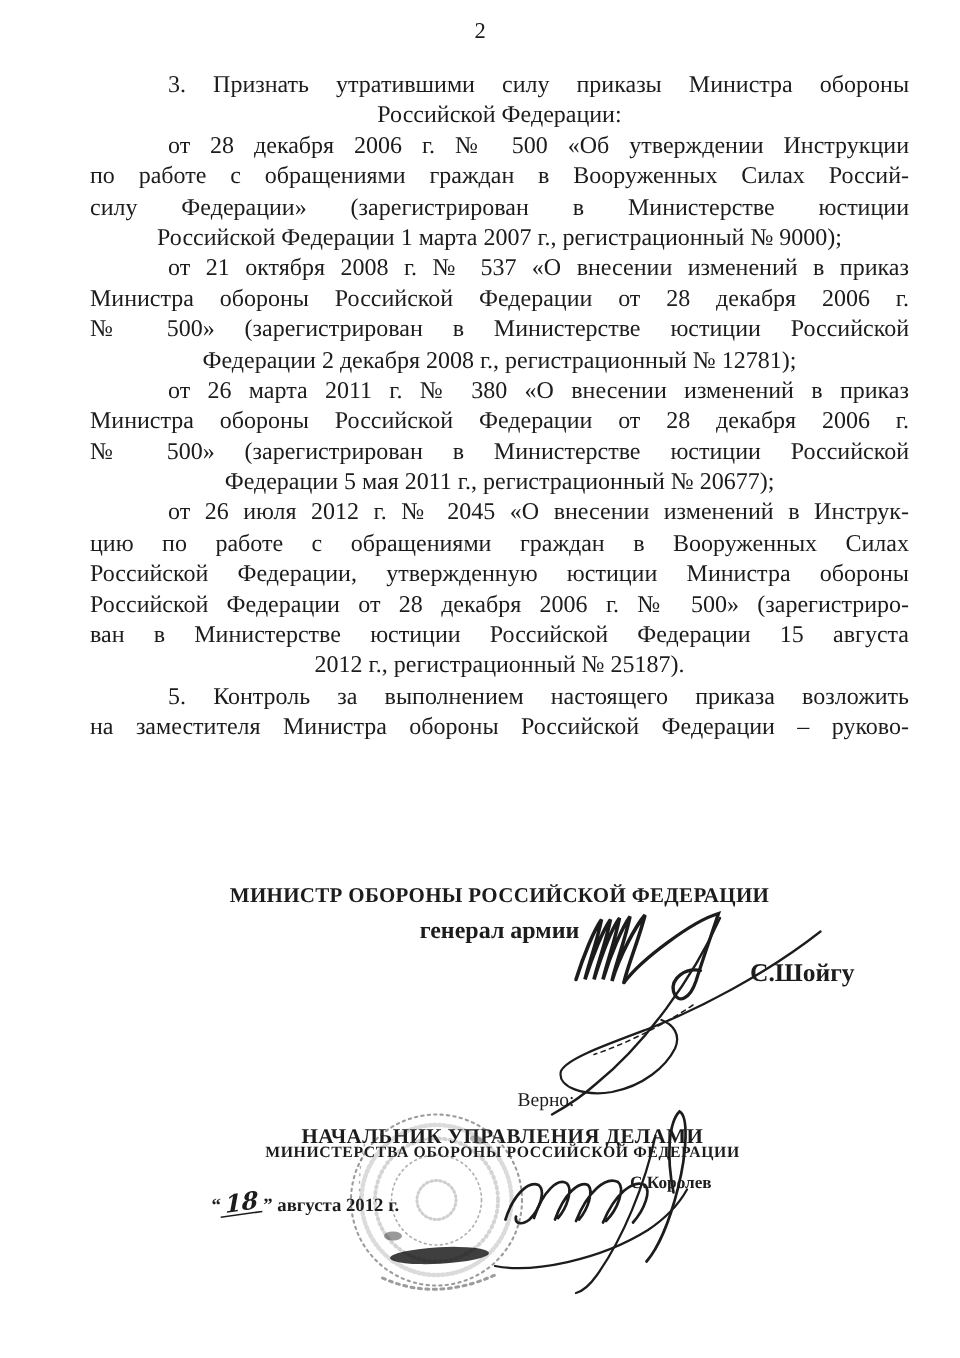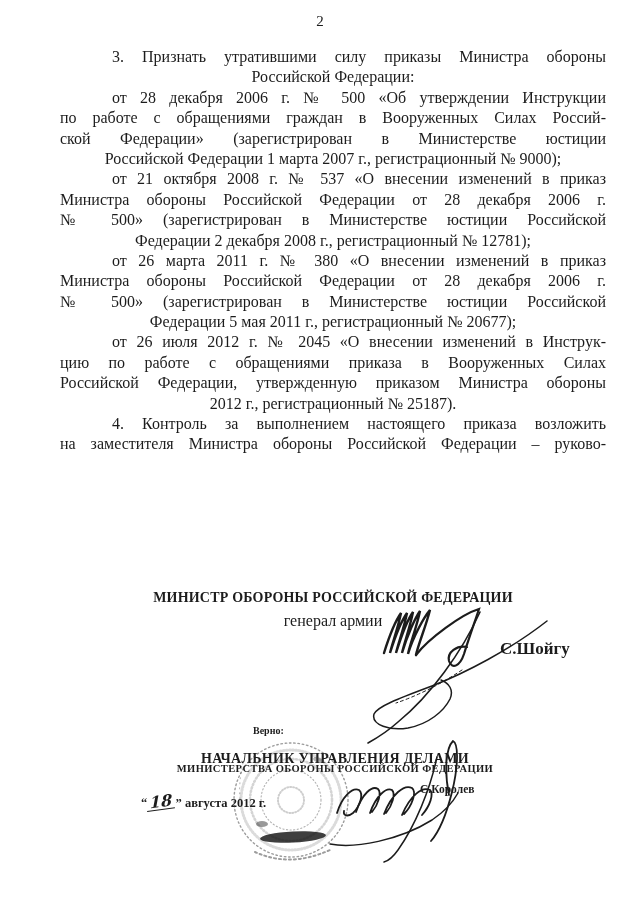--- a/index.html
+++ b/index.html
@@ -29,29 +29,29 @@
     -moz-text-align-last:justify;
     white-space:normal;
   }
   .line.first{padding-left:52px;}
   .minister-title{
     position:absolute;top:590px;left:60px;width:546px;
     text-align:center;font-weight:bold;font-size:14px;letter-spacing:.2px;
   }
   .minister-rank{
     position:absolute;top:612px;left:60px;width:546px;
-    text-align:center;font-weight:normal;font-size:16px;
+    text-align:center;font-weight:bold;font-size:16px;
   }
   .shoygu-name{
     position:absolute;top:639px;left:500px;
     font-weight:bold;font-size:17px;
   }
   .verno{
     position:absolute;top:725px;left:253px;width:130px;
-    text-align:left;font-weight:bold;font-size:10px;
+    text-align:right;font-weight:normal;font-size:13px;
   }
   .pos1{
     position:absolute;top:751px;left:135px;width:400px;
     text-align:center;font-weight:bold;font-size:14px;letter-spacing:.3px;
   }
   .pos2{
     position:absolute;top:763px;left:135px;width:400px;
     text-align:center;font-weight:bold;font-size:10.5px;letter-spacing:.4px;
   }
   .date-line{
@@ -81,43 +81,45 @@
 <div class="page-number">2</div>
 
 <div class="doc-body">
     <div>
       <div class="line first just">3. Признать утратившими силу приказы Министра обороны</div>
       <div class="line">Российской Федерации:</div>
     </div>
     <div>
       <div class="line first just">от 28 декабря 2006 г. № 500 «Об утверждении Инструкции</div>
       <div class="line just">по работе с обращениями граждан в Вооруженных Силах Россий-</div>
-      <div class="line just">ской Федерации» (зарегистрирован в Министерстве юстиции</div>
+      <div class="line just">силу Федерации» (зарегистрирован в Министерстве юстиции</div>
       <div class="line">Российской Федерации 1 марта 2007 г., регистрационный № 9000);</div>
     </div>
     <div>
       <div class="line first just">от 21 октября 2008 г. № 537 «О внесении изменений в приказ</div>
       <div class="line just">Министра обороны Российской Федерации от 28 декабря 2006 г.</div>
       <div class="line just">№ 500» (зарегистрирован в Министерстве юстиции Российской</div>
       <div class="line">Федерации 2 декабря 2008 г., регистрационный № 12781);</div>
     </div>
     <div>
       <div class="line first just">от 26 марта 2011 г. № 380 «О внесении изменений в приказ</div>
       <div class="line just">Министра обороны Российской Федерации от 28 декабря 2006 г.</div>
       <div class="line just">№ 500» (зарегистрирован в Министерстве юстиции Российской</div>
       <div class="line">Федерации 5 мая 2011 г., регистрационный № 20677);</div>
     </div>
     <div>
       <div class="line first just">от 26 июля 2012 г. № 2045 «О внесении изменений в Инструк-</div>
-      <div class="line just">цию по работе с обращениями приказа в Вооруженных Силах</div>
-      <div class="line just">Российской Федерации, утвержденную приказом Министра обороны</div>
+      <div class="line just">цию по работе с обращениями граждан в Вооруженных Силах</div>
+      <div class="line just">Российской Федерации, утвержденную юстиции Министра обороны</div>
+      <div class="line just">Российской Федерации от 28 декабря 2006 г. № 500» (зарегистриро-</div>
+      <div class="line just">ван в Министерстве юстиции Российской Федерации 15 августа</div>
       <div class="line">2012 г., регистрационный № 25187).</div>
     </div>
     <div>
-      <div class="line first just">4. Контроль за выполнением настоящего приказа возложить</div>
+      <div class="line first just">5. Контроль за выполнением настоящего приказа возложить</div>
       <div class="line just">на заместителя Министра обороны Российской Федерации – руково-</div>
     </div>
   </div>
 
 <div class="minister-title">МИНИСТР ОБОРОНЫ РОССИЙСКОЙ ФЕДЕРАЦИИ</div>
 <div class="minister-rank">генерал армии</div>
 <div class="shoygu-name">С.Шойгу</div>
 
 <div class="verno">Верно:</div>
 <div class="pos1">НАЧАЛЬНИК УПРАВЛЕНИЯ ДЕЛАМИ</div>

